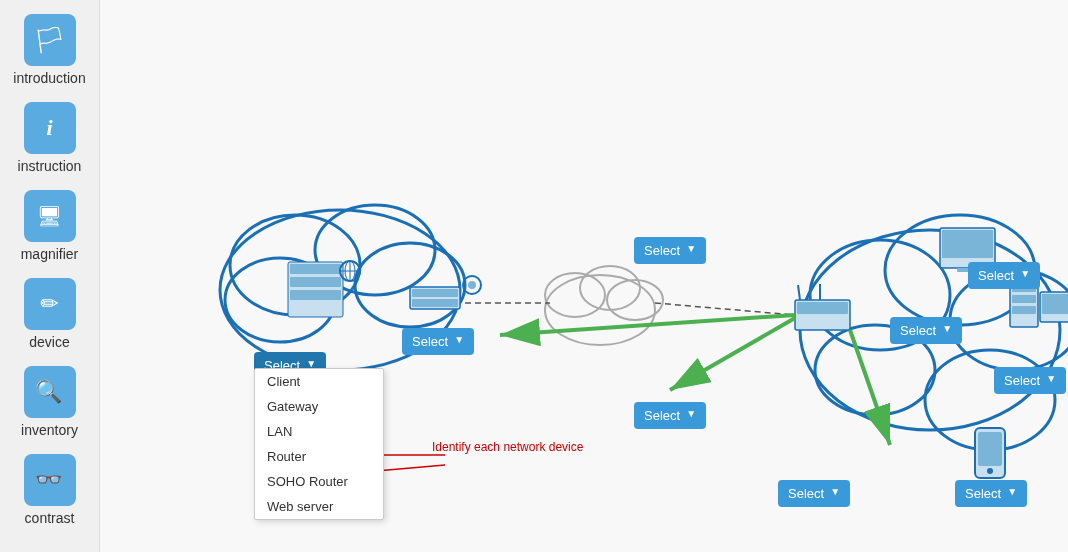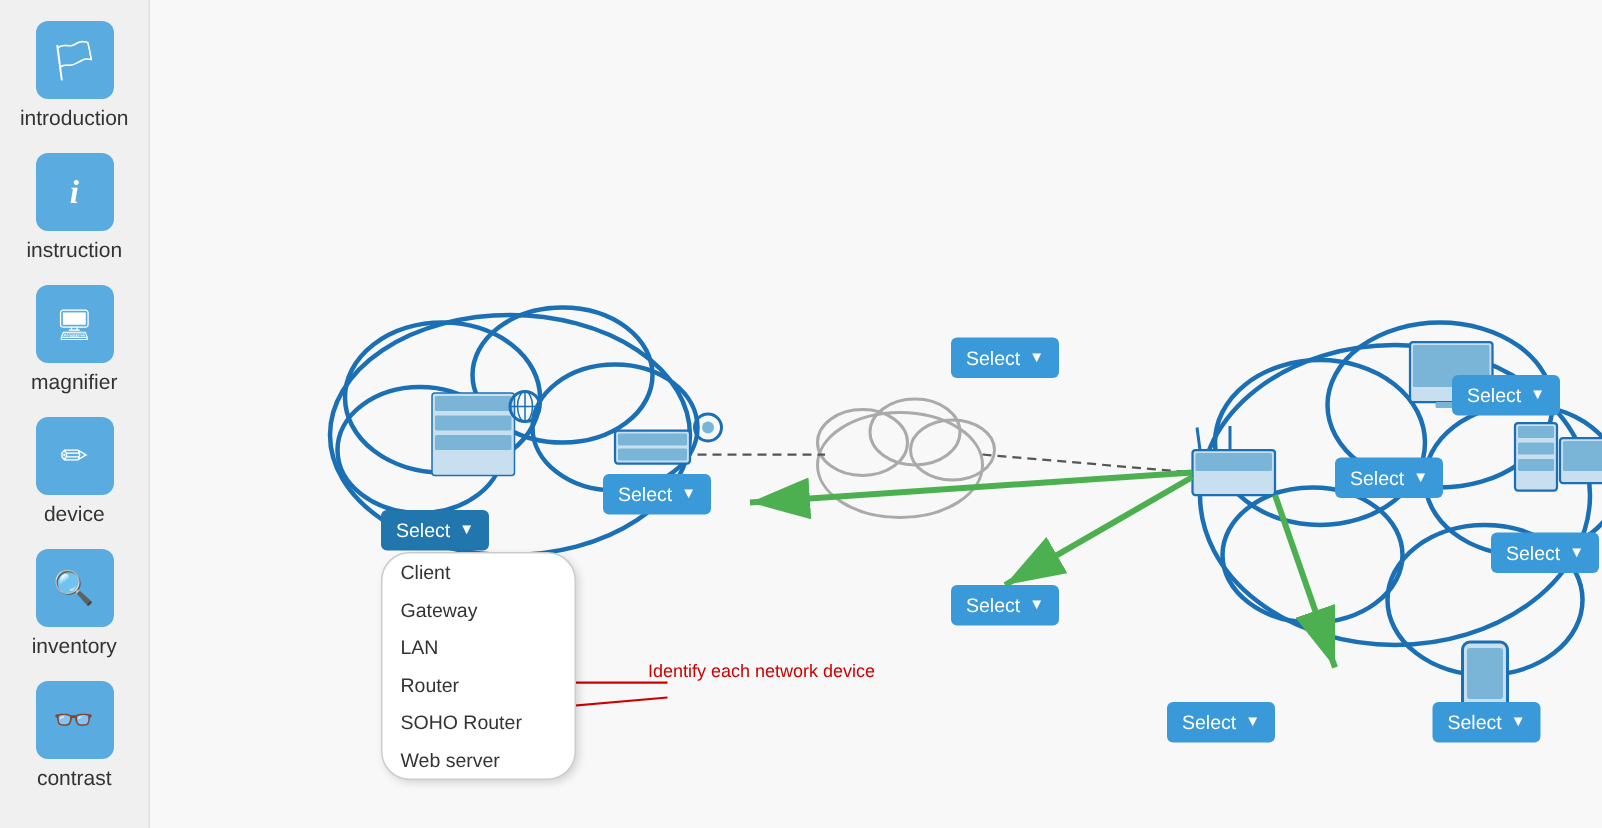--- a/index.html
+++ b/index.html
@@ -62,25 +62,25 @@
     
     .select-btn {
       background: #3a9ad9;
       color: white;
       border: none;
       border-radius: 4px;
       padding: 6px 10px;
       font-size: 13px;
       cursor: pointer;
       display: flex;
-      align-items: center;
       gap: 6px;
       white-space: nowrap;
       position: absolute;
       z-index: 10;
+      margin-top: 12px;
     }
     .select-btn .arrow {
       font-size: 10px;
       color: white;
     }
 
     
     .dropdown-menu {
       position: absolute;
       background: white;
@@ -264,21 +264,21 @@
   <button class="select-btn" style="top:468px; left:678px;">
     <span>Select</span>
     <span class="arrow">▼</span>
   </button>
 
   <button class="select-btn" style="top:468px; left:855px;">
     <span>Select</span>
     <span class="arrow">▼</span>
   </button>
 
-  <div class="dropdown-menu" style="top:368px; left:154px;border-radius:19px;">
+  <div class="dropdown-menu" style="top:368px; left:154px;">
     <div class="menu-item">Client</div>
     <div class="menu-item">Gateway</div>
     <div class="menu-item">LAN</div>
     <div class="menu-item">Router</div>
     <div class="menu-item">SOHO Router</div>
     <div class="menu-item">Web server</div>
   </div>
 
   <div class="annotation" style="top:440px; left:332px;">
     <span>Identify each network device</span>

